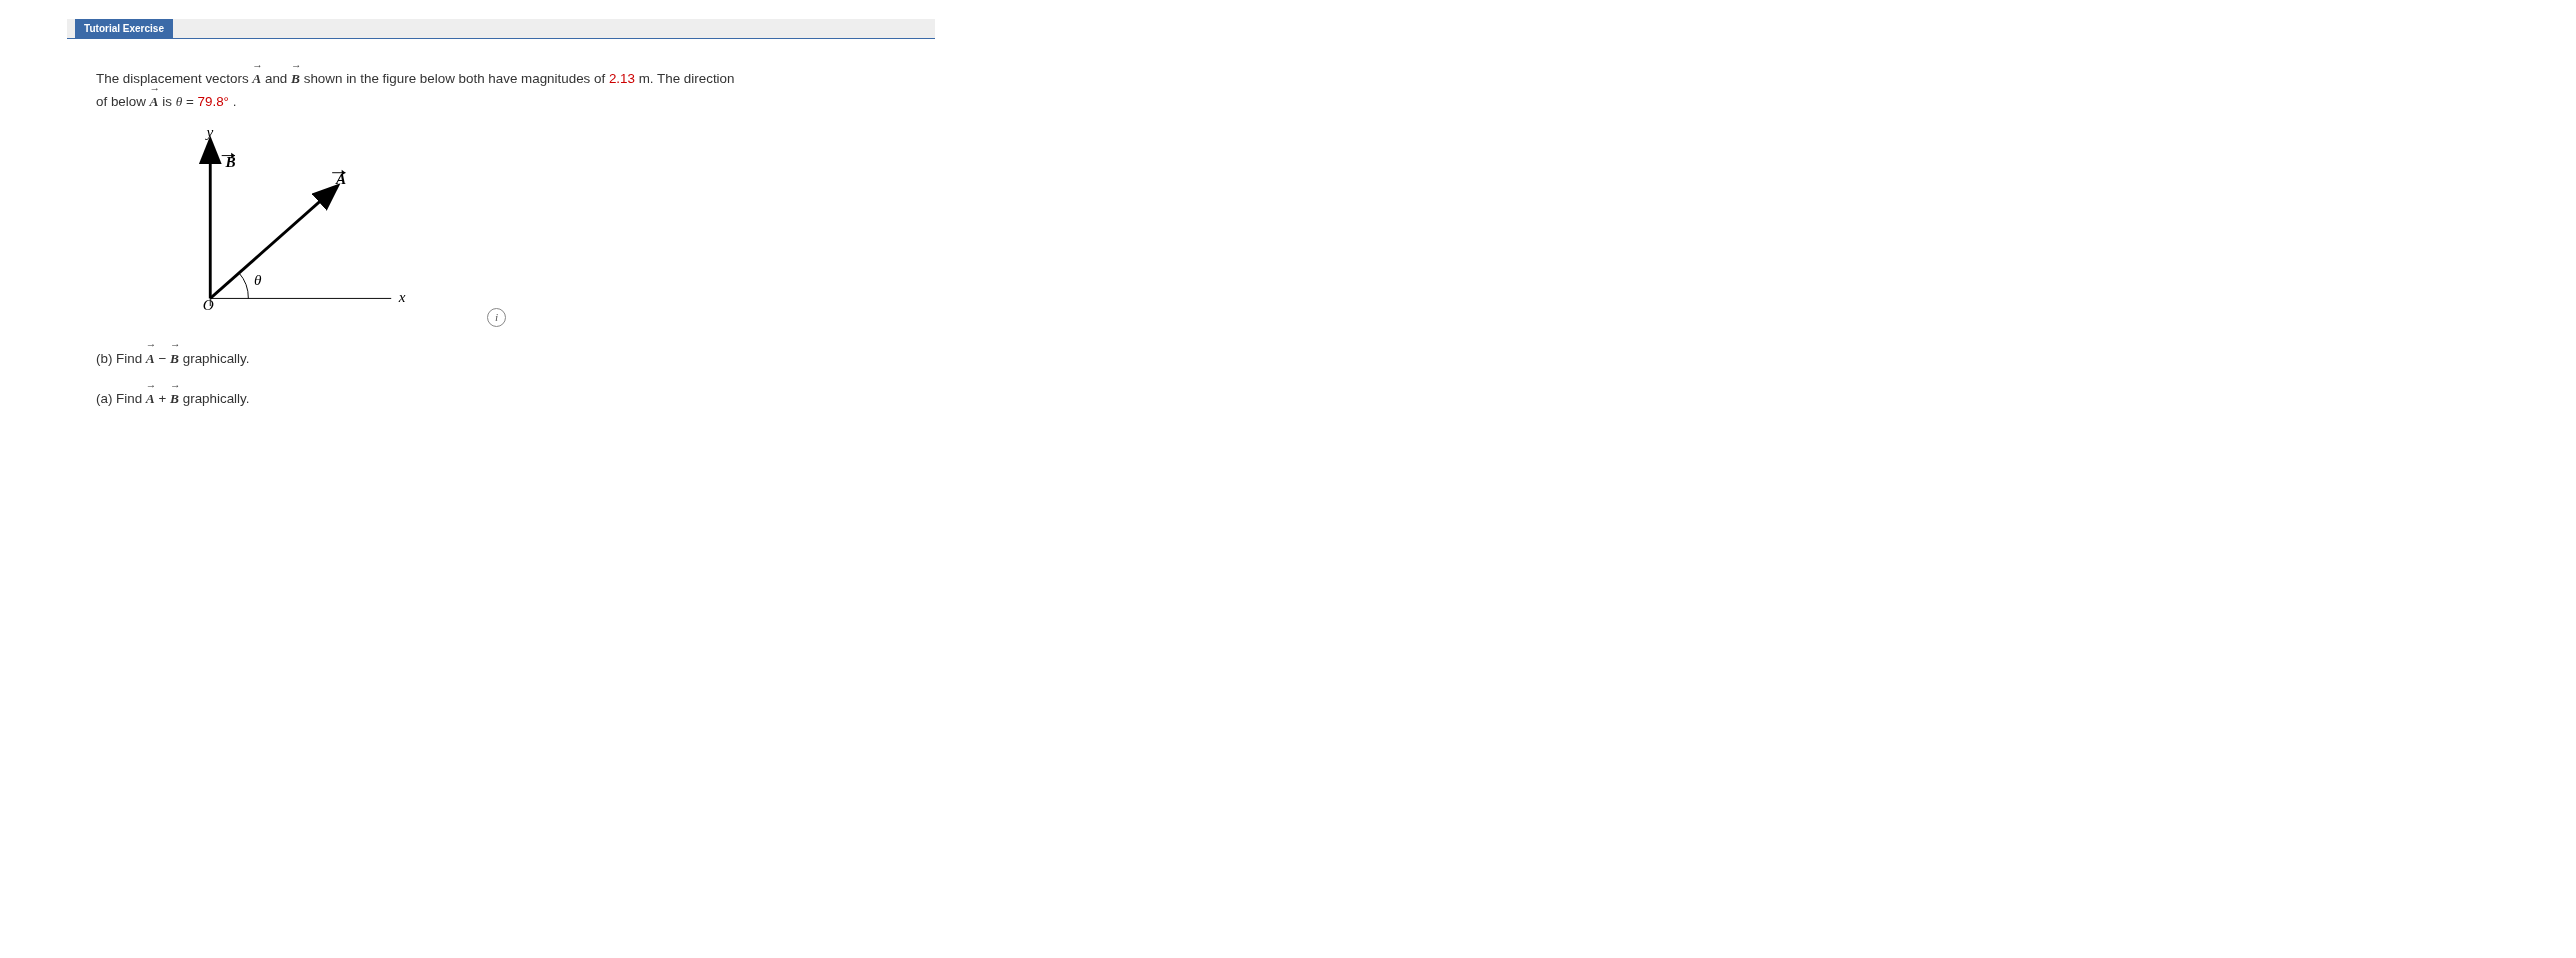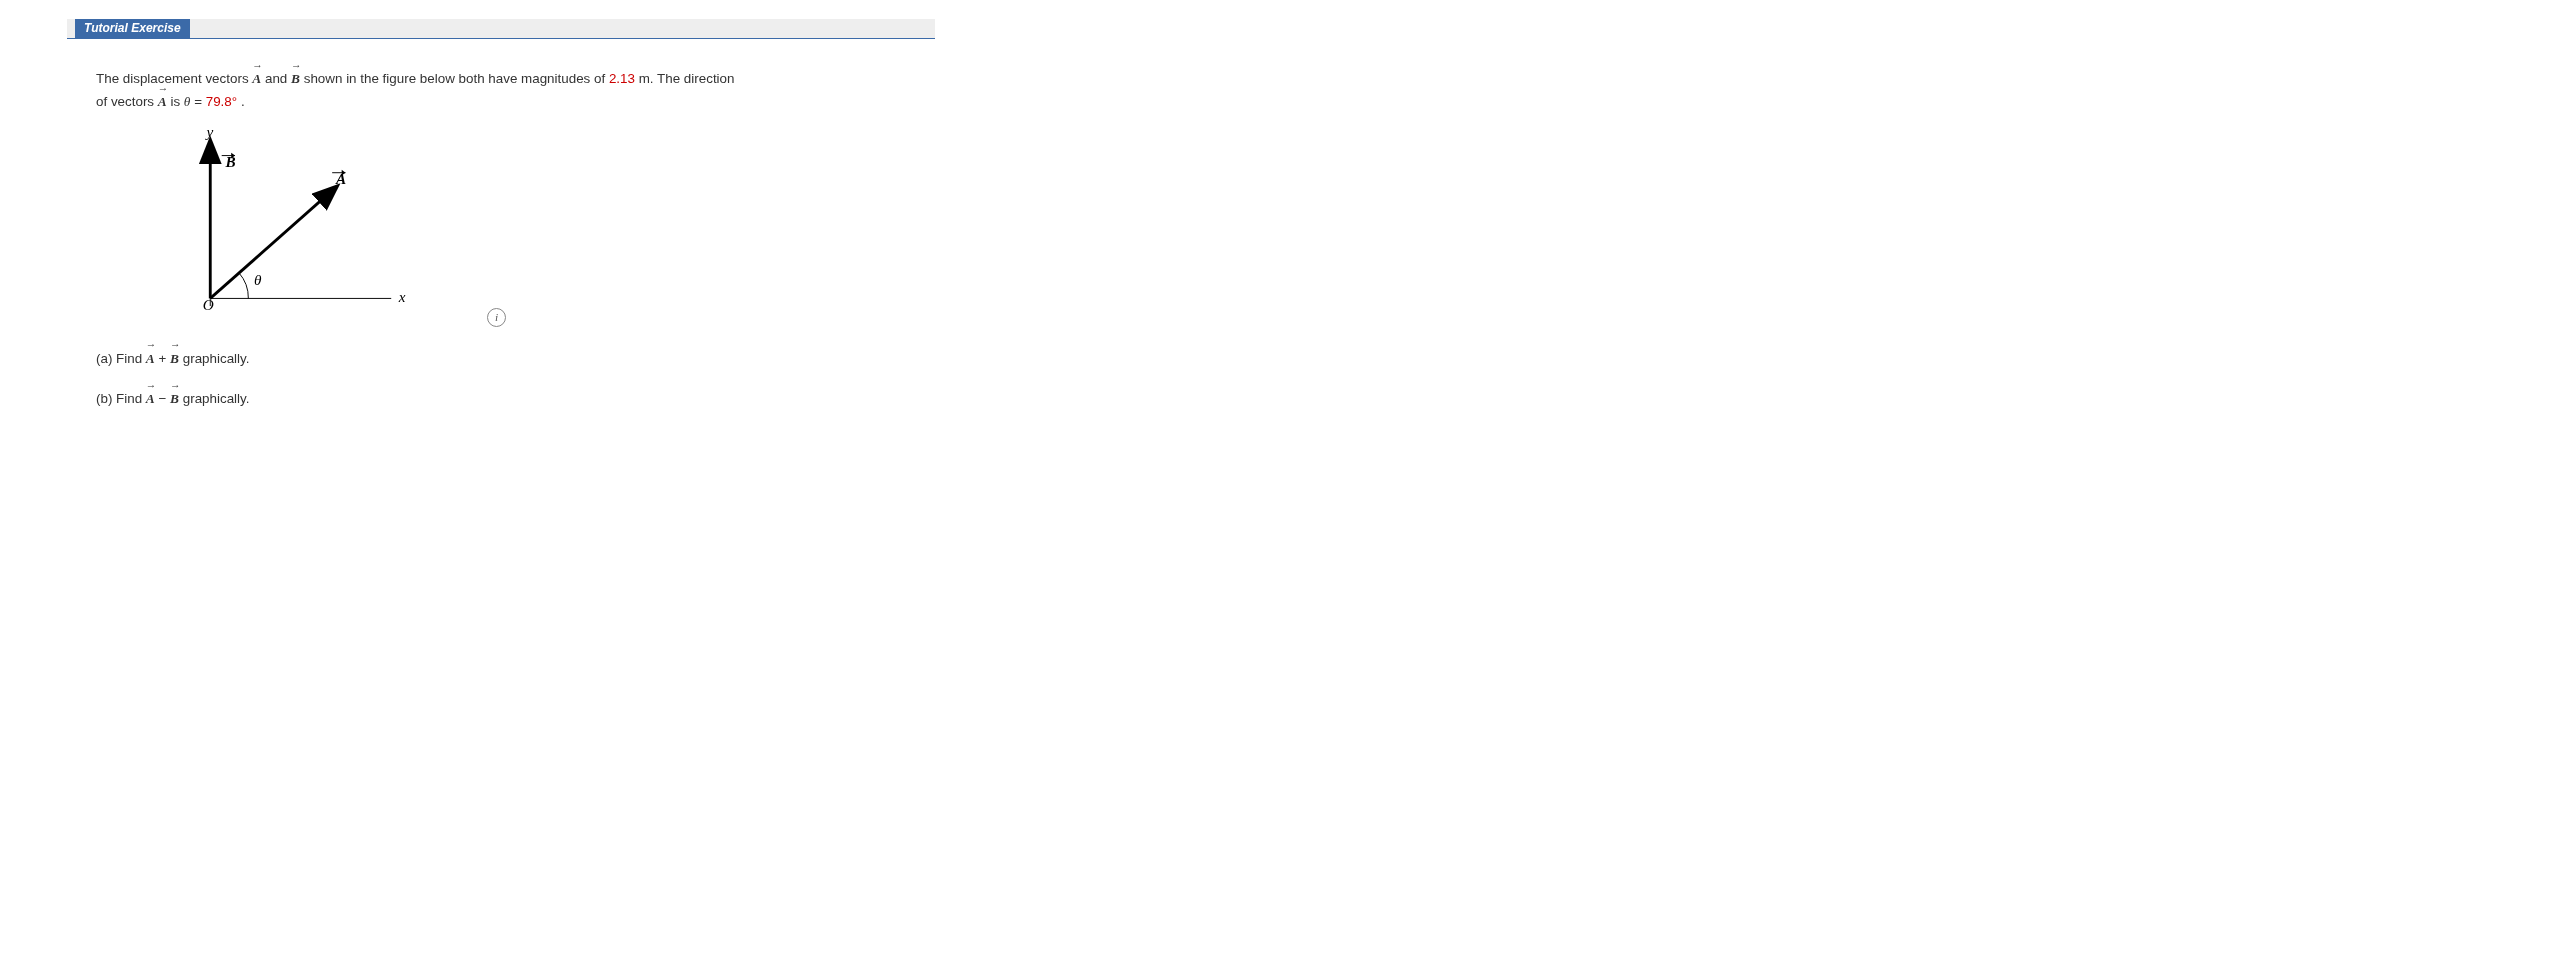--- a/index.html
+++ b/index.html
@@ -20,25 +20,24 @@
       border-bottom: 1px solid #3b6aa8;
       position: relative;
       height: 19px;
     }
     .tab-label {
       position: absolute;
       left: 7.6px;
       top: 0;
       background: #3b6aa8;
       color: #fff;
-      font-size: 12px;
+      font-size: 10px;
       font-weight: bold;
       padding: 2.9px 9.5px;
       line-height: 13.4px;
-      font-style: italic;
     }
     .content {
       padding: 27px 29px;
       line-height: 1.6;
     }
     .problem-text {
       margin-bottom: 9.5px;
     }
     .red-num {
       color: #c00;
@@ -114,21 +113,21 @@
 
     <div class="problem-text">
       <span>The displacement vectors </span>
       <span class="vec">A</span>
       <span> and </span>
       <span class="vec">B</span>
       <span> shown in the figure below both have magnitudes of </span>
       <span class="red-num">2.13</span>
       <span> m. The direction</span>
       <br>
-      <span>of vectors </span>
+      <span>of below </span>
       <span class="vec">A</span>
       <span> is </span>
       <span class="theta">θ</span>
       <span> = </span>
       <span class="red-num">79.8°</span>
       <span>.</span>
     </div>
 
     <div class="figure-wrap">
       <svg class="figure-svg" width="267" height="200" viewBox="0 0 280 210" style="font-size:14px">
@@ -161,30 +160,30 @@
         </text>
         <line x1="168" y1="48" x2="182" y2="48" stroke="#000" stroke-width="1"></line>
         <polygon points="182,48 178,45 178,51" fill="#000"></polygon>
         <text x="86" y="166" font-family="Times New Roman" font-style="italic" font-size="16"><tspan>θ</tspan></text>
       </svg>
       <span class="info-icon">i</span>
     </div>
 
     <div class="parts">
       <div class="part">
-        <span class="part-label">(a) Find </span>
+        <span class="part-label">(b) Find </span>
         <span class="vec">A</span>
-        <span> + </span>
+        <span> − </span>
         <span class="vec">B</span>
         <span> graphically.</span>
       </div>
       <div class="part">
-        <span class="part-label">(b) Find </span>
+        <span class="part-label">(a) Find </span>
         <span class="vec">A</span>
-        <span> − </span>
+        <span> + </span>
         <span class="vec">B</span>
         <span> graphically.</span>
       </div>
     </div>
 
   </div>
 </div>
 
 
 </body></html>

